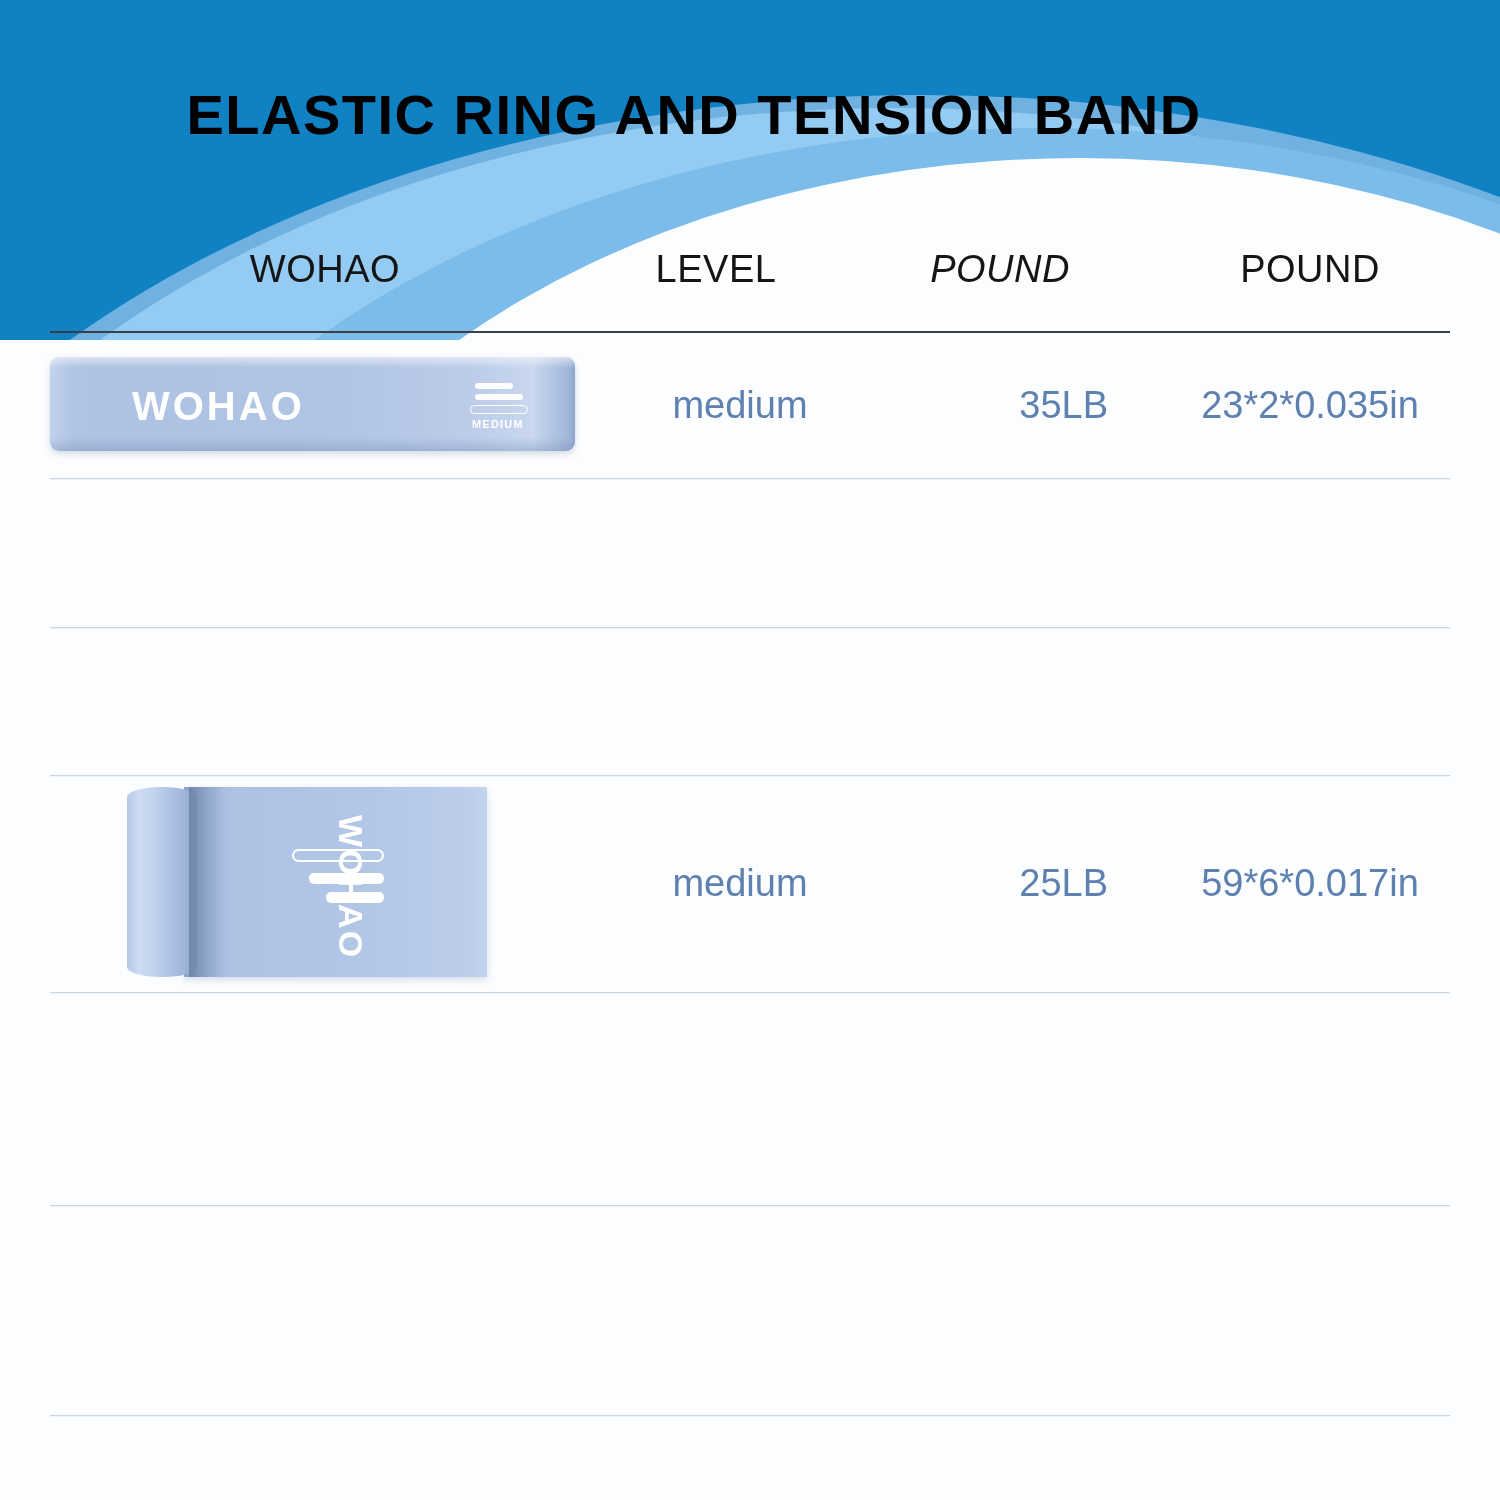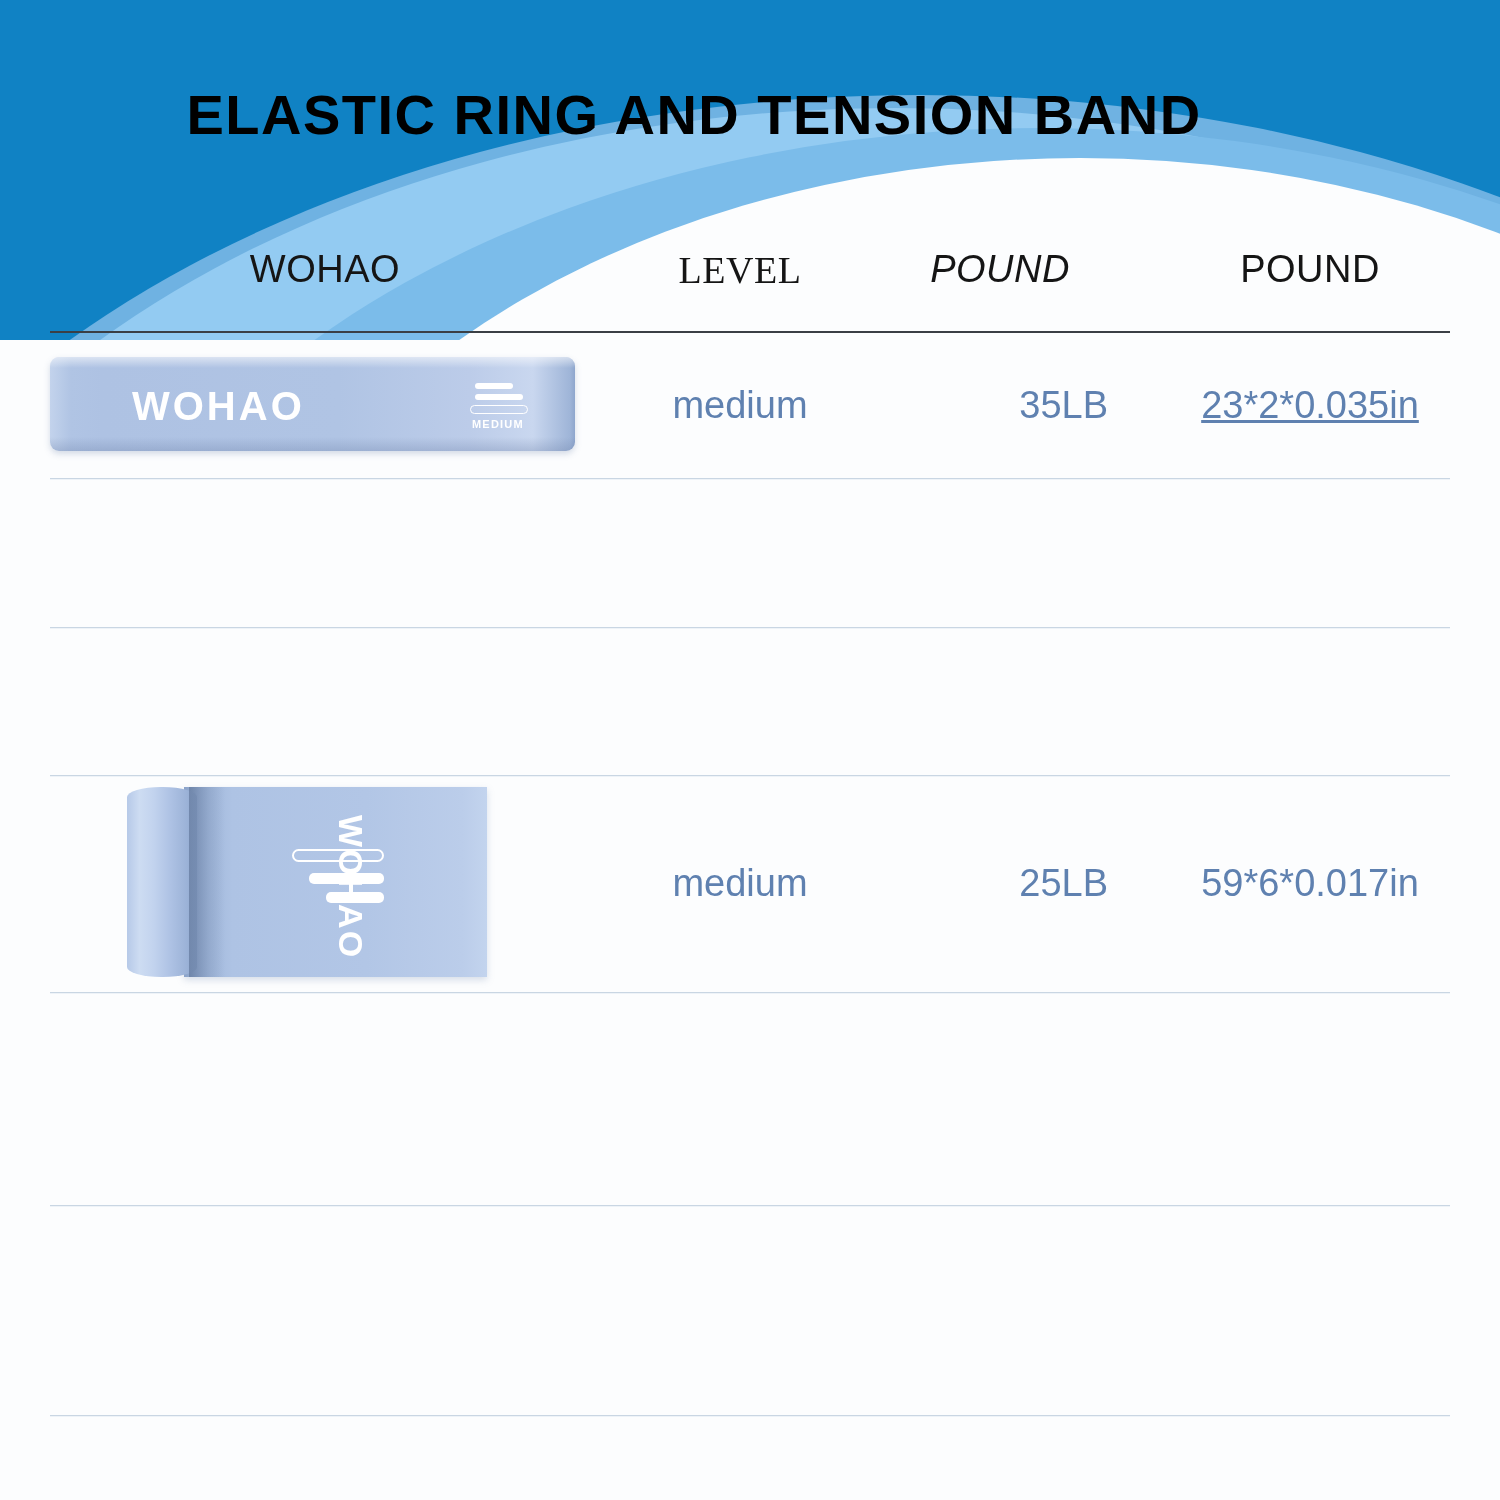--- a/index.html
+++ b/index.html
@@ -61,21 +61,21 @@
   .th {
     position:absolute; top:0;
     font-size:38px;
     color:#151515;
     font-weight:400;
     letter-spacing:0.5px;
     text-align:center;
     white-space:nowrap;
   }
   .th-color  { left:180px;  width:290px; }
-  .th-level  { left:620px;  width:240px;font-family:Liberation Serif, serif; }
+  .th-level  { left:596px;  width:240px; }
   .th-pound  { left:880px;  width:240px;font-style:italic; }
   .th-size   { left:1160px; width:300px; }
 
   .head-rule {
     position:absolute; left:50px; top:331px; width:1400px; height:2px;
     background:#3b3f45;
     z-index:12;
   }
 
   
@@ -215,21 +215,21 @@
   <div class="band1-logo">WOHAO</div>
   <div class="lvl1">
     <div class="bar b1"></div>
     <div class="bar b2"></div>
     <div class="pill"></div>
     <div class="lvl-label">MEDIUM</div>
   </div>
 </div>
 <div class="cell c-level" style="top:384px;">medium</div>
 <div class="cell c-pound" style="top:384px;">35LB</div>
-<div class="cell c-size" style="top:384px;text-decoration:underline;">23*2*0.035in</div>
+<div class="cell c-size" style="top:384px;">23*2*0.035in</div>
 
 <div class="prod2">
   <div class="sheet2"></div>
   <div class="roll2"></div>
   <div class="roll2-shadow"></div>
   <div class="lvl2">
     <div class="pill"></div>
     <div class="bar b1"></div>
     <div class="bar b2"></div>
   </div>

